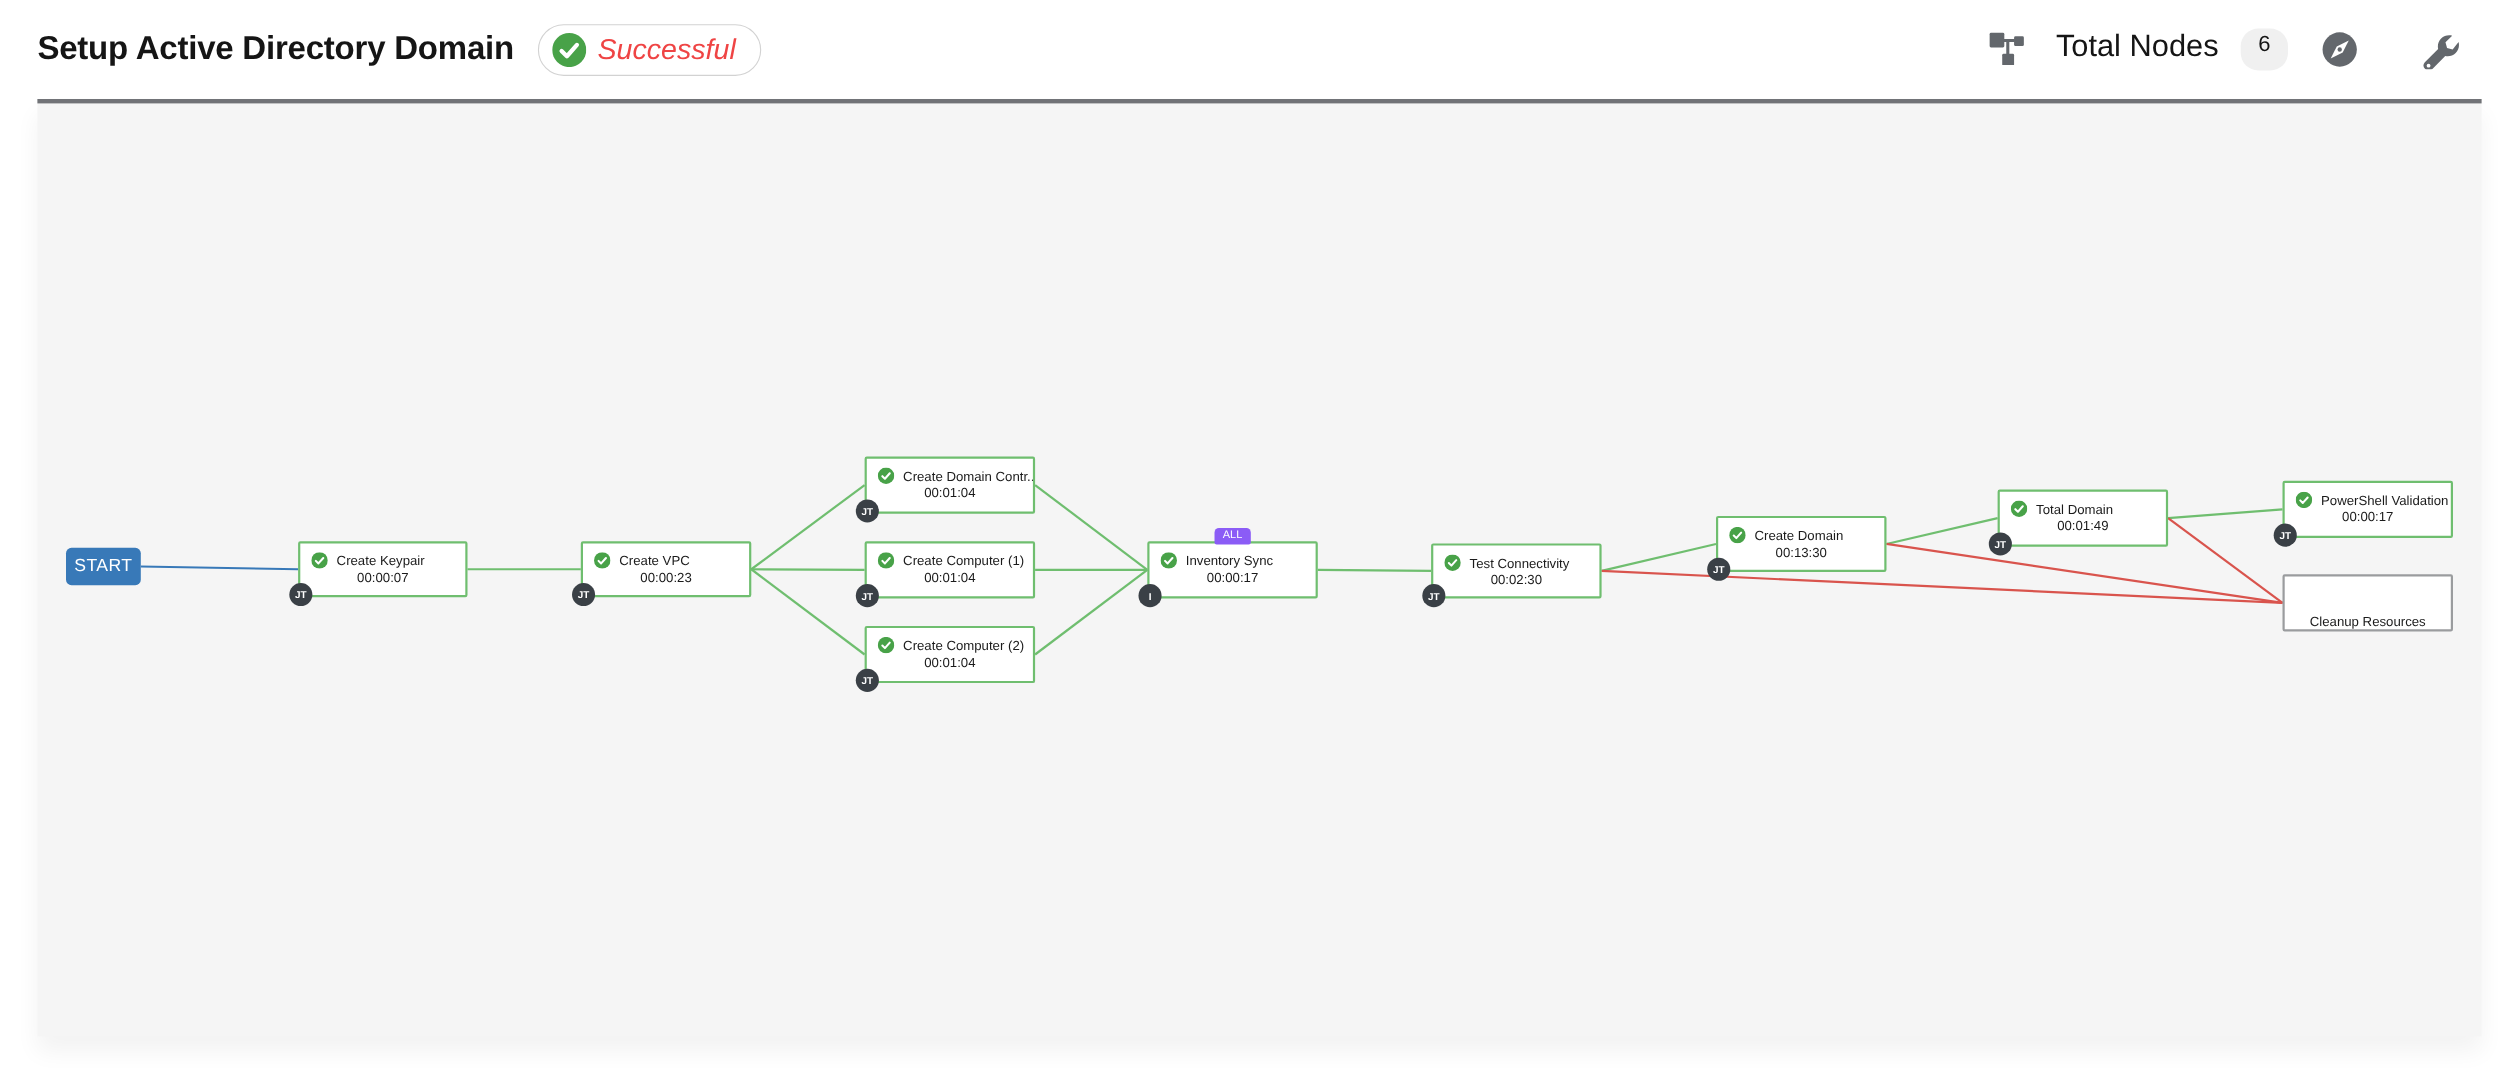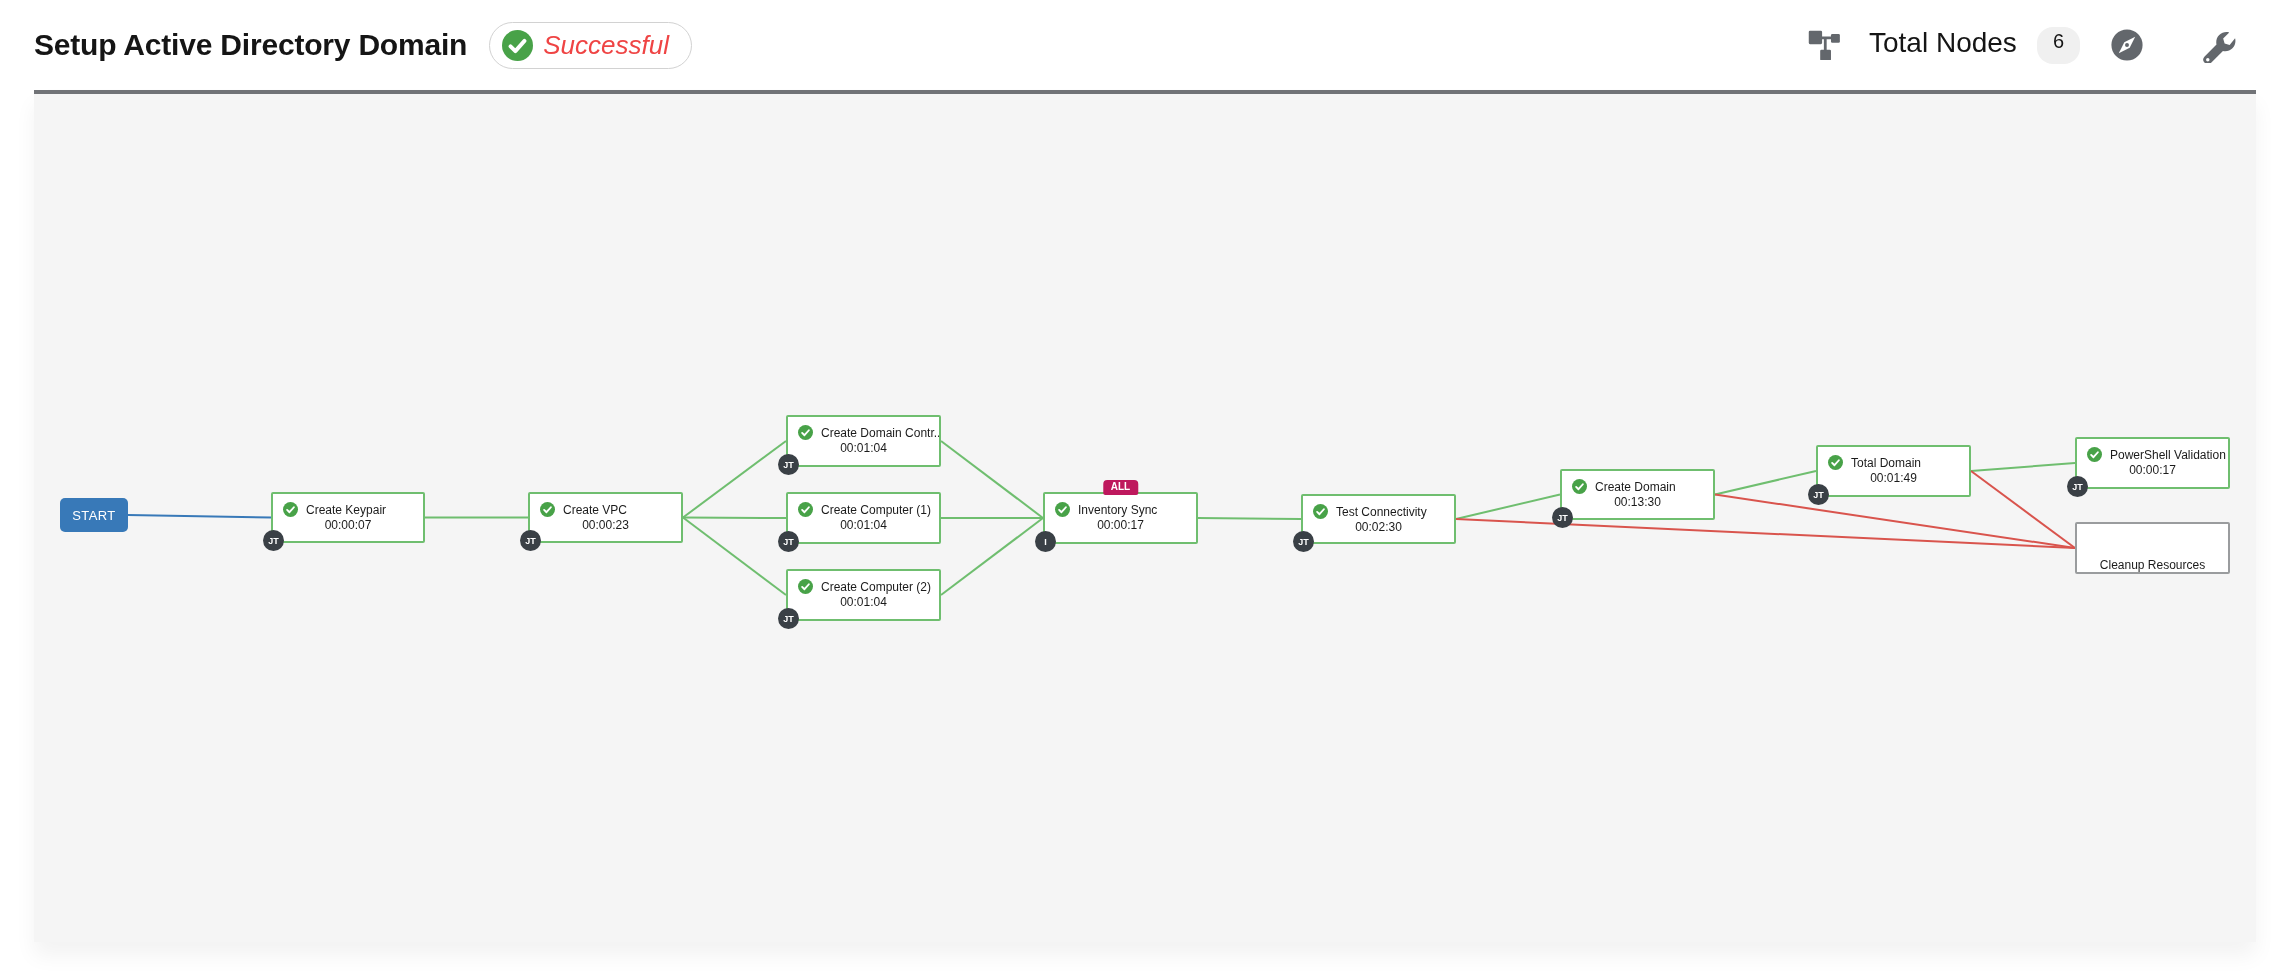--- a/index.html
+++ b/index.html
@@ -28,28 +28,28 @@
             box-shadow:0 14px 20px rgba(0,0,0,0.05); }
   #links-svg { position:absolute; left:0; top:0; width:100%; height:100%; }
 
   .wf-node { position:absolute; background:#ffffff; border:2px solid #6fbe6f;
              border-radius:2px; font-size:12px; color:#1b1b1b; }
   .wf-node .row1 { display:flex; align-items:center; gap:8px; padding:8px 6px 0 10px;
                    white-space:nowrap; overflow:hidden; }
   .wf-node .elapsed { text-align:center; margin-top:1px; font-size:12px; color:#1b1b1b; }
   .wf-node.kind-start { background:#3879b8; border:none; border-radius:5px; display:flex;
                         align-items:center; justify-content:center; color:#fff;
-                        font-size:13px; letter-spacing:0.4px; }
+                        font-size:16px; letter-spacing:0.4px; }
   .wf-node.kind-plain { border-color:#9a9c9e; display:flex; align-items:flex-end;
                         justify-content:center; }
   .type-badge { position:absolute; left:-10px; bottom:-10px; width:21px; height:21px;
                 border-radius:50%; background:#3a4046; color:#fff; font-size:9px;
                 font-weight:700; display:flex; align-items:center; justify-content:center; }
   .conv-badge { position:absolute; top:-14px; left:50%; transform:translateX(-50%);
-                background:#be185d; color:#fff; font-size:10px; font-weight:700;
+                background:#8b5cf6; color:#fff; font-size:10px; font-weight:400;
                 padding:1px 8px 2px; border-radius:4px 4px 2px 2px; line-height:12px; }
   .check-icon { flex:0 0 auto; display:inline-flex; }
 </style>
 </head>
 <body>
 
 <div class="header">
   <h1 class="page-title">Setup Active Directory Domain</h1>
 
   <span class="status-pill">

